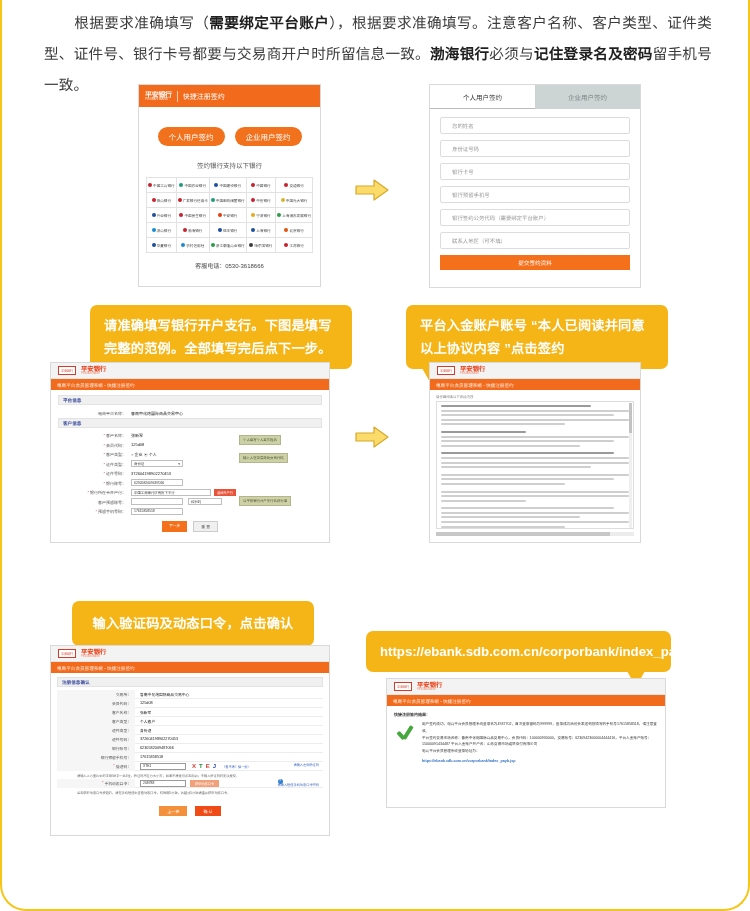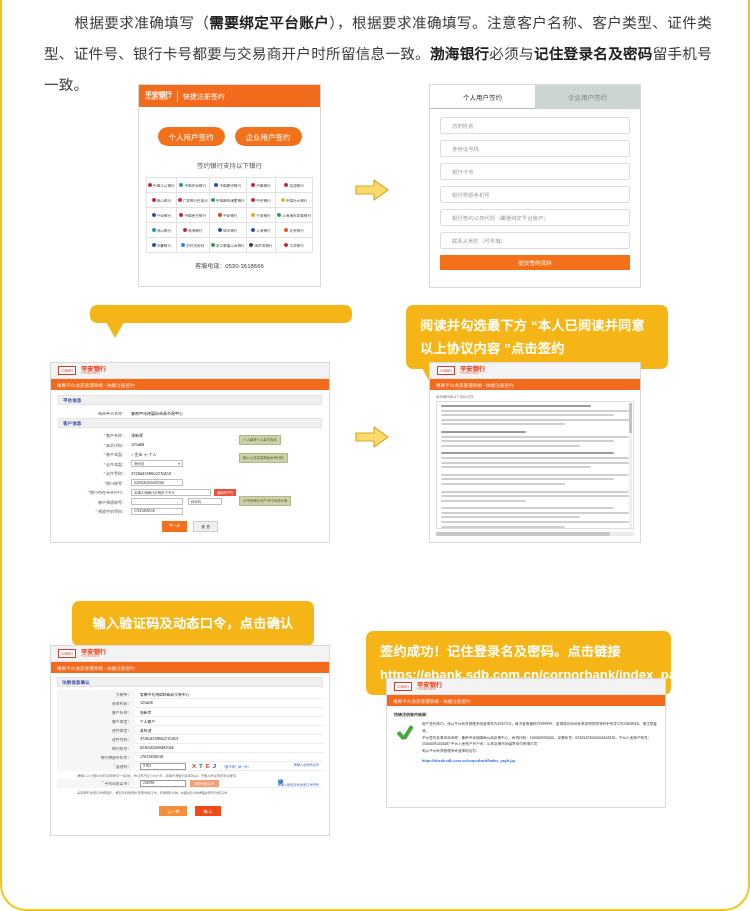--- a/index.html
+++ b/index.html
@@ -355,25 +355,26 @@
       </div>
   </div>
 
   <div class="arrow" id="arrow1">
     <svg viewBox="0 0 36 24">
         <polygon points="2,8 20,8 20,2 34,12 20,22 20,16 2,16" fill="#fbdc6b" stroke="#d8a82a" stroke-width="1.2" stroke-linejoin="round"></polygon>
       </svg>
   </div>
 
   <div class="callout" id="co1">
+    <span>请准确填写银行开户支行。下图是填写完整的范例。全部填写完后点下一步。</span>
     <span class="tail"></span>
   </div>
 
   <div class="callout" id="co2">
-    <span>阅读并勾选最下方 “本人已阅读并同意以上协议内容 ”点击签约</span>
+    <span>平台入金账户账号 “本人已阅读并同意以上协议内容 ”点击签约</span>
     <span class="tail"></span>
   </div>
 
   <div class="shot" id="shot3">
     <div class="bp-top">
       <span class="bp-badge">平安银行</span>
       <span class="bp-brand">
         <span>平安银行</span><small>PINGAN BANK</small>
       </span>
     </div>
@@ -504,21 +505,20 @@
         <polygon points="2,8 20,8 20,2 34,12 20,22 20,16 2,16" fill="#fbdc6b" stroke="#d8a82a" stroke-width="1.2" stroke-linejoin="round"></polygon>
       </svg>
   </div>
 
   <div class="callout" id="co3">
     <span>输入验证码及动态口令，点击确认</span>
     <span class="tail"></span>
   </div>
 
   <div class="callout" id="co4">
-    <div>签约成功！记住登录名及密码。点击链接</div>
     <div class="url">https://ebank.sdb.com.cn/corporbank/index_payb.jsp</div>
     <span class="tail"></span>
   </div>
 
   <div class="shot" id="shot5">
     <div class="bp-top">
       <span class="bp-badge">平安银行</span>
       <span class="bp-brand">
         <span>平安银行</span><small>PINGAN BANK</small>
       </span>

